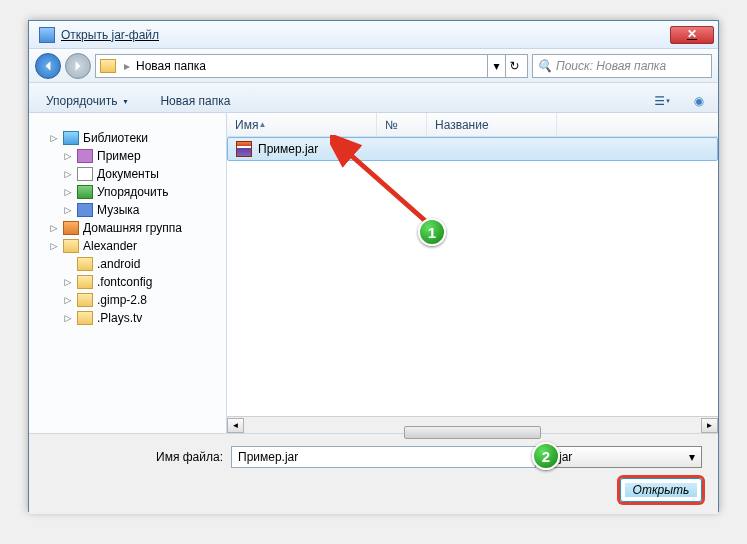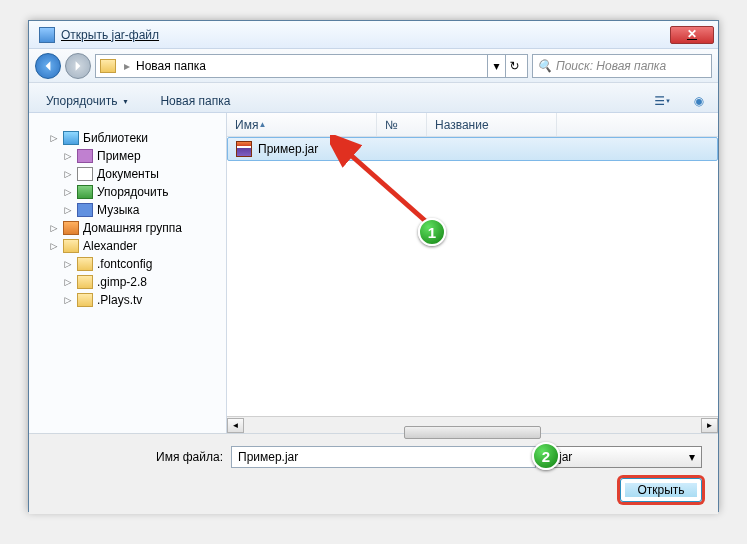--- a/index.html
+++ b/index.html
@@ -53,21 +53,21 @@
 .hscroll { height: 17px; background: #f0f0f0; border-top: 1px solid #d0d0d0; display: flex; align-items: center; }
 .hscroll .arr { width: 17px; height: 15px; background: linear-gradient(#fafafa,#e0e0e0); border: 1px solid #b0b0b0; text-align: center; font-size: 8px; line-height: 13px; cursor: pointer; }
 .hscroll .track { flex: 1; position: relative; }
 .hscroll .thumb { position: absolute; left: 35%; width: 30%; height: 13px; top: 1px; background: linear-gradient(#f0f0f0,#d0d0d0); border: 1px solid #a0a0a0; border-radius: 2px; }
 .footer { padding: 12px 16px 12px 120px; background: #f0f0f0; border-top: 1px solid #d0d8e0; }
 .frow { display: flex; align-items: center; gap: 8px; margin-bottom: 10px; }
 .flabel { width: 74px; text-align: right; }
 .finput { flex: 1; height: 22px; border: 1px solid #9ab; padding: 0 6px; background: #fff; }
 .fselect { width: 158px; height: 22px; border: 1px solid #888; background: linear-gradient(#fff,#e8e8e8); padding: 0 6px; display: flex; align-items: center; justify-content: space-between; cursor: pointer; }
 .fbtns { display: flex; justify-content: flex-end; gap: 8px; }
-.fbtn { width: 82px; height: 24px; background: linear-gradient(#f8f8f8,#e0e0e0); border: 1px solid #888; border-radius: 3px; cursor: pointer; }
+.fbtn { width: 82px; height: 24px; background: linear-gradient(#f8f8f8,#e0e0e0); border: 1px solid #888; border-radius: 3px; cursor: pointer; font-style: italic; }
 .fbtn.primary { background: linear-gradient(#d8f0ff,#a0d8f0); border: 1px solid #2a90c0; box-shadow: 0 0 0 3px #e04030, 0 0 0 4px #fff inset; }
 .callout { position: absolute; width: 28px; height: 28px; border-radius: 50%; background: radial-gradient(circle at 35% 30%,#60e060,#108010); border: 2px solid #fff; box-shadow: 0 1px 3px rgba(0,0,0,0.5); color: #fff; font-weight: bold; font-size: 15px; text-align: center; line-height: 26px; z-index: 10; }
 .arrow-anno { position: absolute; z-index: 9; }
 </style>
 </head>
 <body>
 
 <div class="window">
 
   <div class="titlebar">
@@ -139,20 +139,25 @@
         </div>
       <div class="tree-item ind1">
           <span class="exp">▷</span>
           <span class="ico home"></span>
           <span>Домашняя группа</span>
         </div>
       <div class="tree-item ind1">
           <span class="exp">▷</span>
           <span class="ico user"></span>
           <span>Alexander</span>
+        </div>
+      <div class="tree-item ind2">
+          <span class="exp"></span>
+          <span class="ico folder"></span>
+          <span>.android</span>
         </div>
       <div class="tree-item ind2">
           <span class="exp">▷</span>
           <span class="ico folder"></span>
           <span>.fontconfig</span>
         </div>
       <div class="tree-item ind2">
           <span class="exp">▷</span>
           <span class="ico folder"></span>
           <span>.gimp-2.8</span>

